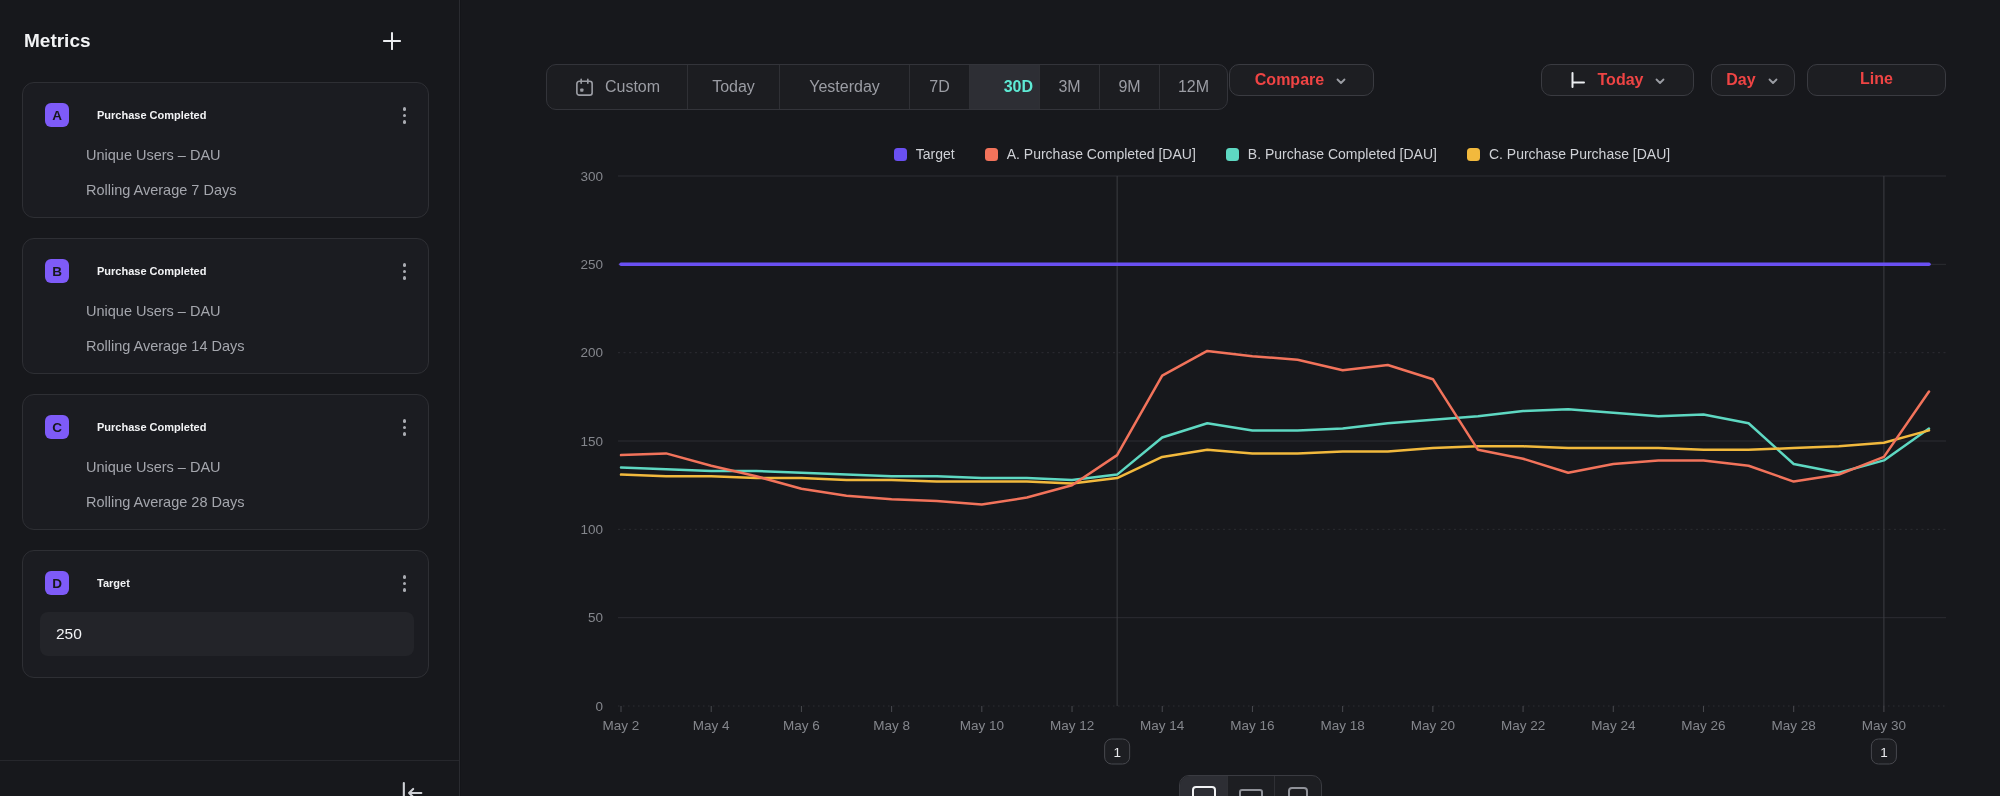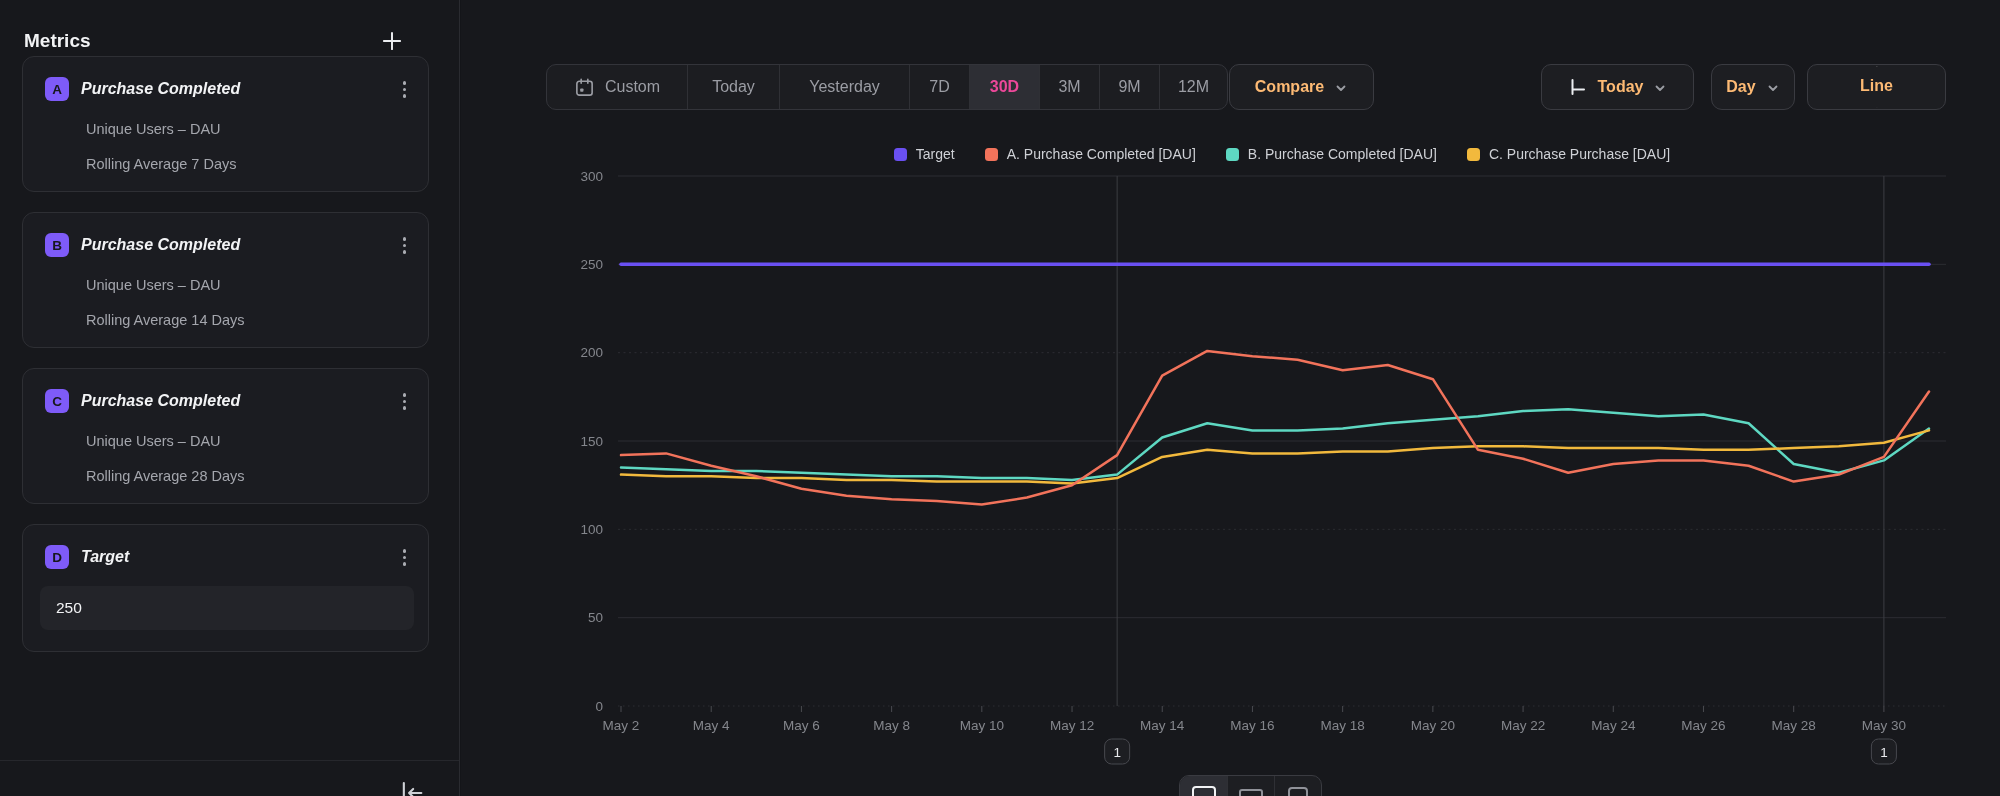--- a/index.html
+++ b/index.html
@@ -2,48 +2,48 @@
 <html><head>
 <meta charset="utf-8">
 <style>
   html,body{margin:0;padding:0;width:2000px;height:796px;overflow:hidden;
     background:#141519;font-family:"Liberation Sans",sans-serif;color:#e9eaed;}
   *{box-sizing:border-box;}
   button{font-family:"Liberation Sans",sans-serif;cursor:pointer;}
 
   
   .sidebar{position:absolute;left:0;top:0;width:460px;height:796px;background:#17181c;border-right:1px solid #2a2b30;}
-  .sb-header{display:flex;justify-content:space-between;align-items:center;padding:26px 52px 0 24px;}
+  .sb-header{display:flex;justify-content:space-between;align-items:center;padding:26px 52px 0 24px;margin-bottom:26px;}
   .sb-title{font-size:19px;font-weight:700;color:#f2f3f5;}
   .icon-btn{background:none;border:none;padding:2px;display:flex;align-items:center;justify-content:center;}
   .card{margin:0 30px 20px 22px;height:136px;background:#1b1c21;border:1px solid #2e2f34;border-radius:12px;position:relative;}
   .card.target{height:128px;}
   .card-head{display:flex;align-items:center;padding:20px 16px 0 22px;}
   .badge{width:24px;height:24px;border-radius:6px;background:#7e5bf8;color:#17181c;font-size:13.5px;font-weight:700;
     display:inline-flex;align-items:center;justify-content:center;flex:0 0 auto;}
-  .card-title{margin-left:12px;font-size:16px;font-weight:700;color:#f2f3f5;font-style:italic;}
+  .card-title{margin-left:28px;font-size:11px;font-weight:700;color:#f2f3f5;}
   .kebab{margin-left:auto;background:none;border:none;display:flex;flex-direction:column;gap:3px;padding:4px 6px;}
   .kebab .dot{width:3.5px;height:3.5px;border-radius:50%;background:#aaacb2;}
   .card-sub{margin:19px 0 0 63px;font-size:14.5px;color:#a4a6ad;}
   .target-input{display:block;margin:16px 17px 0 17px;width:374px;height:44px;background:#232429;border:none;border-radius:8px;
     color:#f2f3f5;font-size:15.5px;padding:0 16px;outline:none;}
   .filter-row{position:absolute;left:24px;right:52px;top:720px;display:flex;justify-content:space-between;align-items:center;}
   .filter-title{font-size:17px;font-weight:700;color:#9b9da4;}
   .sb-divider{position:absolute;left:0;right:0;top:760px;height:1px;background:#26272c;}
   .collapse-btn{position:absolute;left:392px;top:778px;background:none;border:none;}
 
   
   .main{position:absolute;left:461px;top:0;width:1539px;height:796px;background:#17181c;}
   .ranges{position:absolute;left:85px;top:64px;height:46px;display:flex;background:#1c1d21;border:1px solid #33343a;border-radius:10px;overflow:hidden;}
   .seg{display:flex;align-items:center;justify-content:center;gap:10px;background:none;border:none;border-left:1px solid #2f3035;
     color:#9b9da4;font-size:16px;height:100%;}
   .seg:first-child{border-left:none;}
-  .seg.active{background:#2d2e34;color:#ec4899;font-weight:700;}
-  .btn{position:absolute;top:64px;height:46px;background:#1d1e22;border:1px solid #3a3b41;border-radius:10px;
-    display:flex;align-items:center;justify-content:center;gap:10px;color:#fdba74;font-size:16px;font-weight:700;}
+  .seg.active{background:#2d2e34;color:#5eead4;font-weight:700;justify-content:flex-end;}
+  .btn{position:absolute;top:64px;height:32px;background:#1d1e22;border:1px solid #3a3b41;border-radius:10px;
+    display:flex;align-items:center;justify-content:center;gap:10px;color:#ef4444;font-size:16px;font-weight:700;}
   .btn .chev{margin-top:2px;}
   .legend{position:absolute;left:157px;top:146px;width:1328px;display:flex;justify-content:center;gap:30px;align-items:center;}
   .legend-item{display:flex;align-items:center;gap:9px;cursor:pointer;}
   .swatch{width:13px;height:13px;border-radius:3.5px;flex:0 0 auto;}
   .legend-label{font-size:14px;color:#cfd1d6;}
   #chart{position:absolute;left:0;top:130px;}
   .bottom-toolbar{position:absolute;left:718px;top:775px;height:40px;display:flex;background:#1d1e22;border:1px solid #3a3b41;border-radius:10px;overflow:hidden;}
   .bt-btn{width:47px;background:none;border:none;border-left:1px solid #2f3035;display:flex;justify-content:center;}
   .bt-btn:first-child{border-left:none;}
   .bt-btn.active{background:#2d2e34;}

